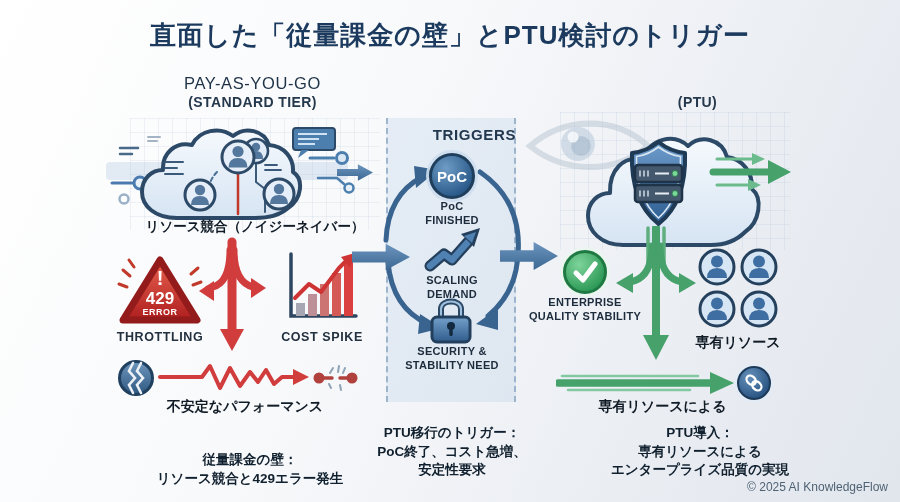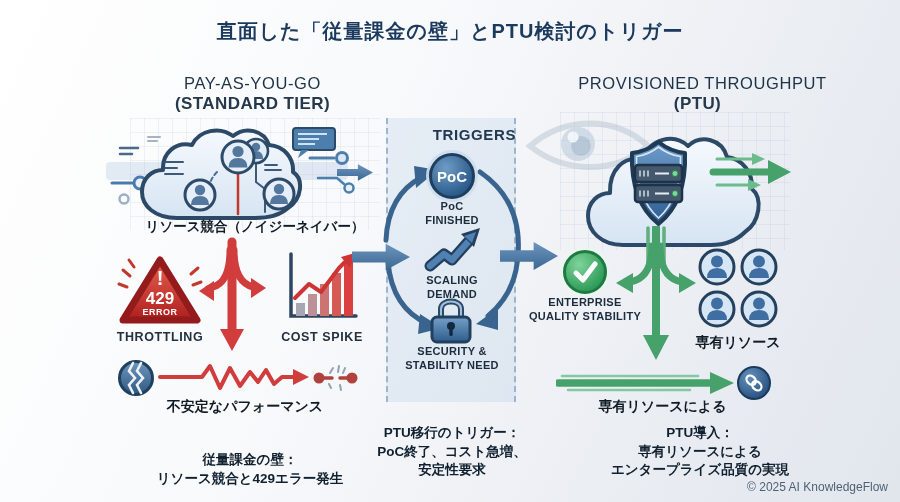--- a/index.html
+++ b/index.html
@@ -5,23 +5,23 @@
   html,body{margin:0;padding:0;background:#888;}
   *{box-sizing:border-box;}
   #stage{
     position:relative;width:900px;height:502px;overflow:hidden;
     font-family:"Liberation Sans","DejaVu Sans",sans-serif;
     background:linear-gradient(115deg,#ffffff 0%,#f8f9fb 40%,#ebeef3 72%,#e1e6ed 100%);
   }
   .abs{position:absolute;}
   .ctr{text-align:center;}
   .pre{white-space:pre-line;}
-  .title{font-size:20px;font-weight:800;color:#1b3a5e;letter-spacing:1px;}
+  .title{font-size:26px;font-weight:800;color:#1b3a5e;letter-spacing:1px;}
   .colhead{font-size:16.5px;font-weight:400;color:#1d3247;letter-spacing:.6px;}
-  .colsub{font-size:17px;font-weight:700;color:#25384c;letter-spacing:.4px;}
+  .colsub{font-size:14px;font-weight:700;color:#25384c;letter-spacing:.4px;}
   .minicap{font-size:11px;font-weight:800;color:#1d2c3d;line-height:1.25;letter-spacing:.3px;}
   .cap{font-size:12.5px;font-weight:800;color:#22303f;letter-spacing:.6px;}
   .jplabel{font-size:13.5px;font-weight:700;color:#101b26;}
   .summary{font-size:13.5px;font-weight:800;color:#10202e;line-height:1.38;}
   .grid{
     background-image:linear-gradient(rgba(110,145,185,.10) 1px,transparent 1px),
                      linear-gradient(90deg,rgba(110,145,185,.10) 1px,transparent 1px);
     background-size:14px 14px;
   }
   .panel{
@@ -58,21 +58,20 @@
 <div id="stage">
 
   <div class="abs grid" style="left:130px;top:118px;width:250px;height:112px;"></div>
   <div class="abs grid" style="left:560px;top:112px;width:230px;height:138px;"></div>
   <div class="abs band" style="left:106px;top:162px;width:242px;height:18px;"></div>
 
   <div class="abs ctr title" style="left:0;top:18px;width:900px;">直面した「従量課金の壁」とPTU検討のトリガー</div>
 
   <div class="abs ctr colhead" style="left:110px;top:74px;width:285px;">PAY-AS-YOU-GO</div>
   <div class="abs ctr colsub" style="left:110px;top:94px;width:285px;">(STANDARD TIER)</div>
-  <div class="abs ctr colhead" style="left:545px;top:74px;width:315px;">PROVISIONED THROUGHPUT</div>
   <div class="abs ctr colsub" style="left:540px;top:94px;width:315px;">(PTU)</div>
 
   <div class="abs panel" style="left:386px;top:118px;width:130px;height:284px;"></div>
   <div class="abs ctr" style="left:386px;top:126px;width:130px;font-size:15px;font-weight:800;color:#22384f;letter-spacing:.6px;text-align:right;">TRIGGERS</div>
 
   <svg class="abs" style="left:105px;top:110px;" width="280" height="120" viewBox="0 0 280 120">
     <defs>
       <linearGradient id="lcg" x1="0" y1="0" x2="0" y2="1">
         <stop offset="0" stop-color="#f5f9fd"></stop>
           <stop offset="1" stop-color="#d6e4f3"></stop>

